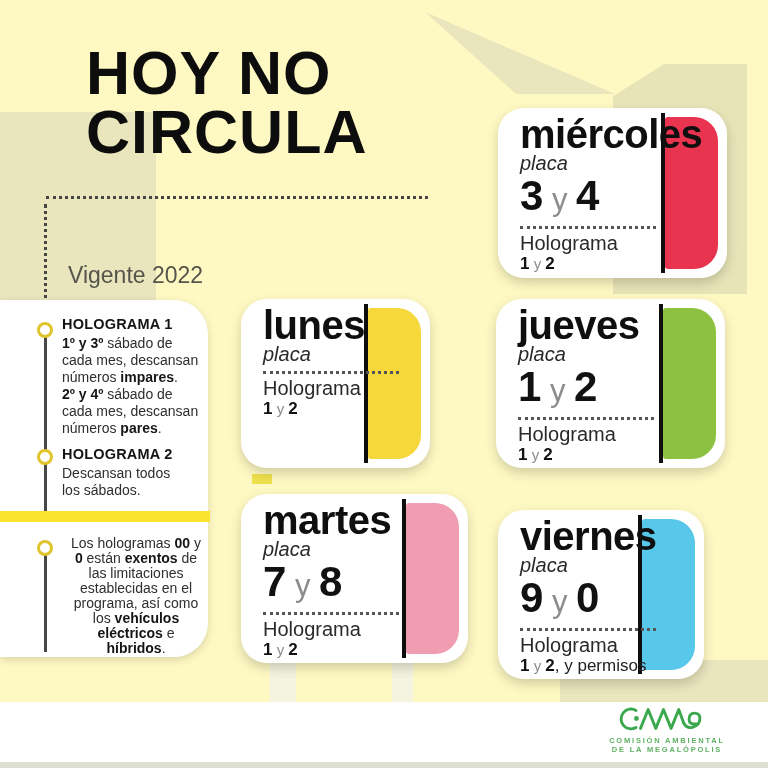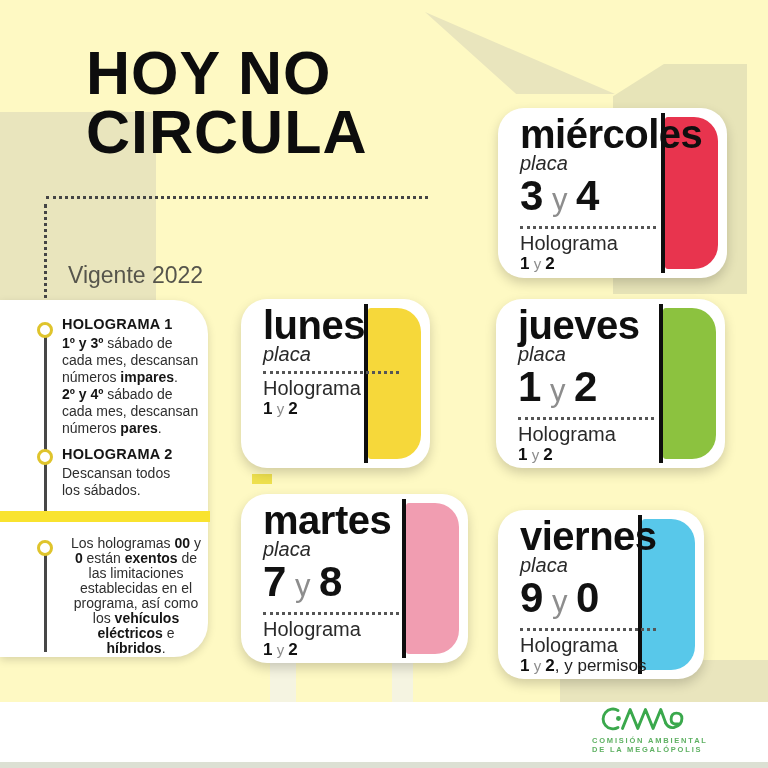--- a/index.html
+++ b/index.html
@@ -45,21 +45,21 @@
   .plate{font-size:42px;line-height:42px;font-weight:800;color:#111;white-space:nowrap;}
   .plate .run-y{font-size:31px;font-weight:400;color:#8d8d8d;}
   .cdots{width:136px;height:0;border-top:3px dotted #555;margin:5px 0 3px;}
   .holo-label{font-size:20px;line-height:22px;color:#2a2a2a;}
   .holo{font-size:17px;line-height:20px;font-weight:800;color:#111;white-space:nowrap;}
   .holo .run-y{font-size:15px;font-weight:400;color:#8d8d8d;}
   .holo .run-r{font-weight:400;color:#222;}
 
   
   .footer{position:absolute;left:0;top:702px;width:768px;height:60px;background:#fff;}
-  .logo-wrap{position:absolute;left:592px;top:3px;width:150px;}
+  .logo-wrap{position:absolute;left:592px;top:3px;width:150px;text-align:center;}
   .org{font-size:7.5px;font-weight:700;letter-spacing:1.8px;line-height:9px;}
   .bottom-strip{position:absolute;left:0;top:762px;width:768px;height:6px;}
 </style>
 </head>
 <body>
 
 <div id="poster" style="background: #fef9c3; padding-left: 25px;">
 
   <div class="shape" style="left: 0px; top: 112px; width: 156px; height: 188px; background: rgb(233, 229, 189);"></div>
   <div class="shape" style="left: 613px; top: 64px; width: 134px; height: 230px; clip-path: polygon(0px 14%, 38% 0px, 100% 0px, 100% 100%, 0px 100%); background: rgb(231, 228, 184);"></div>

